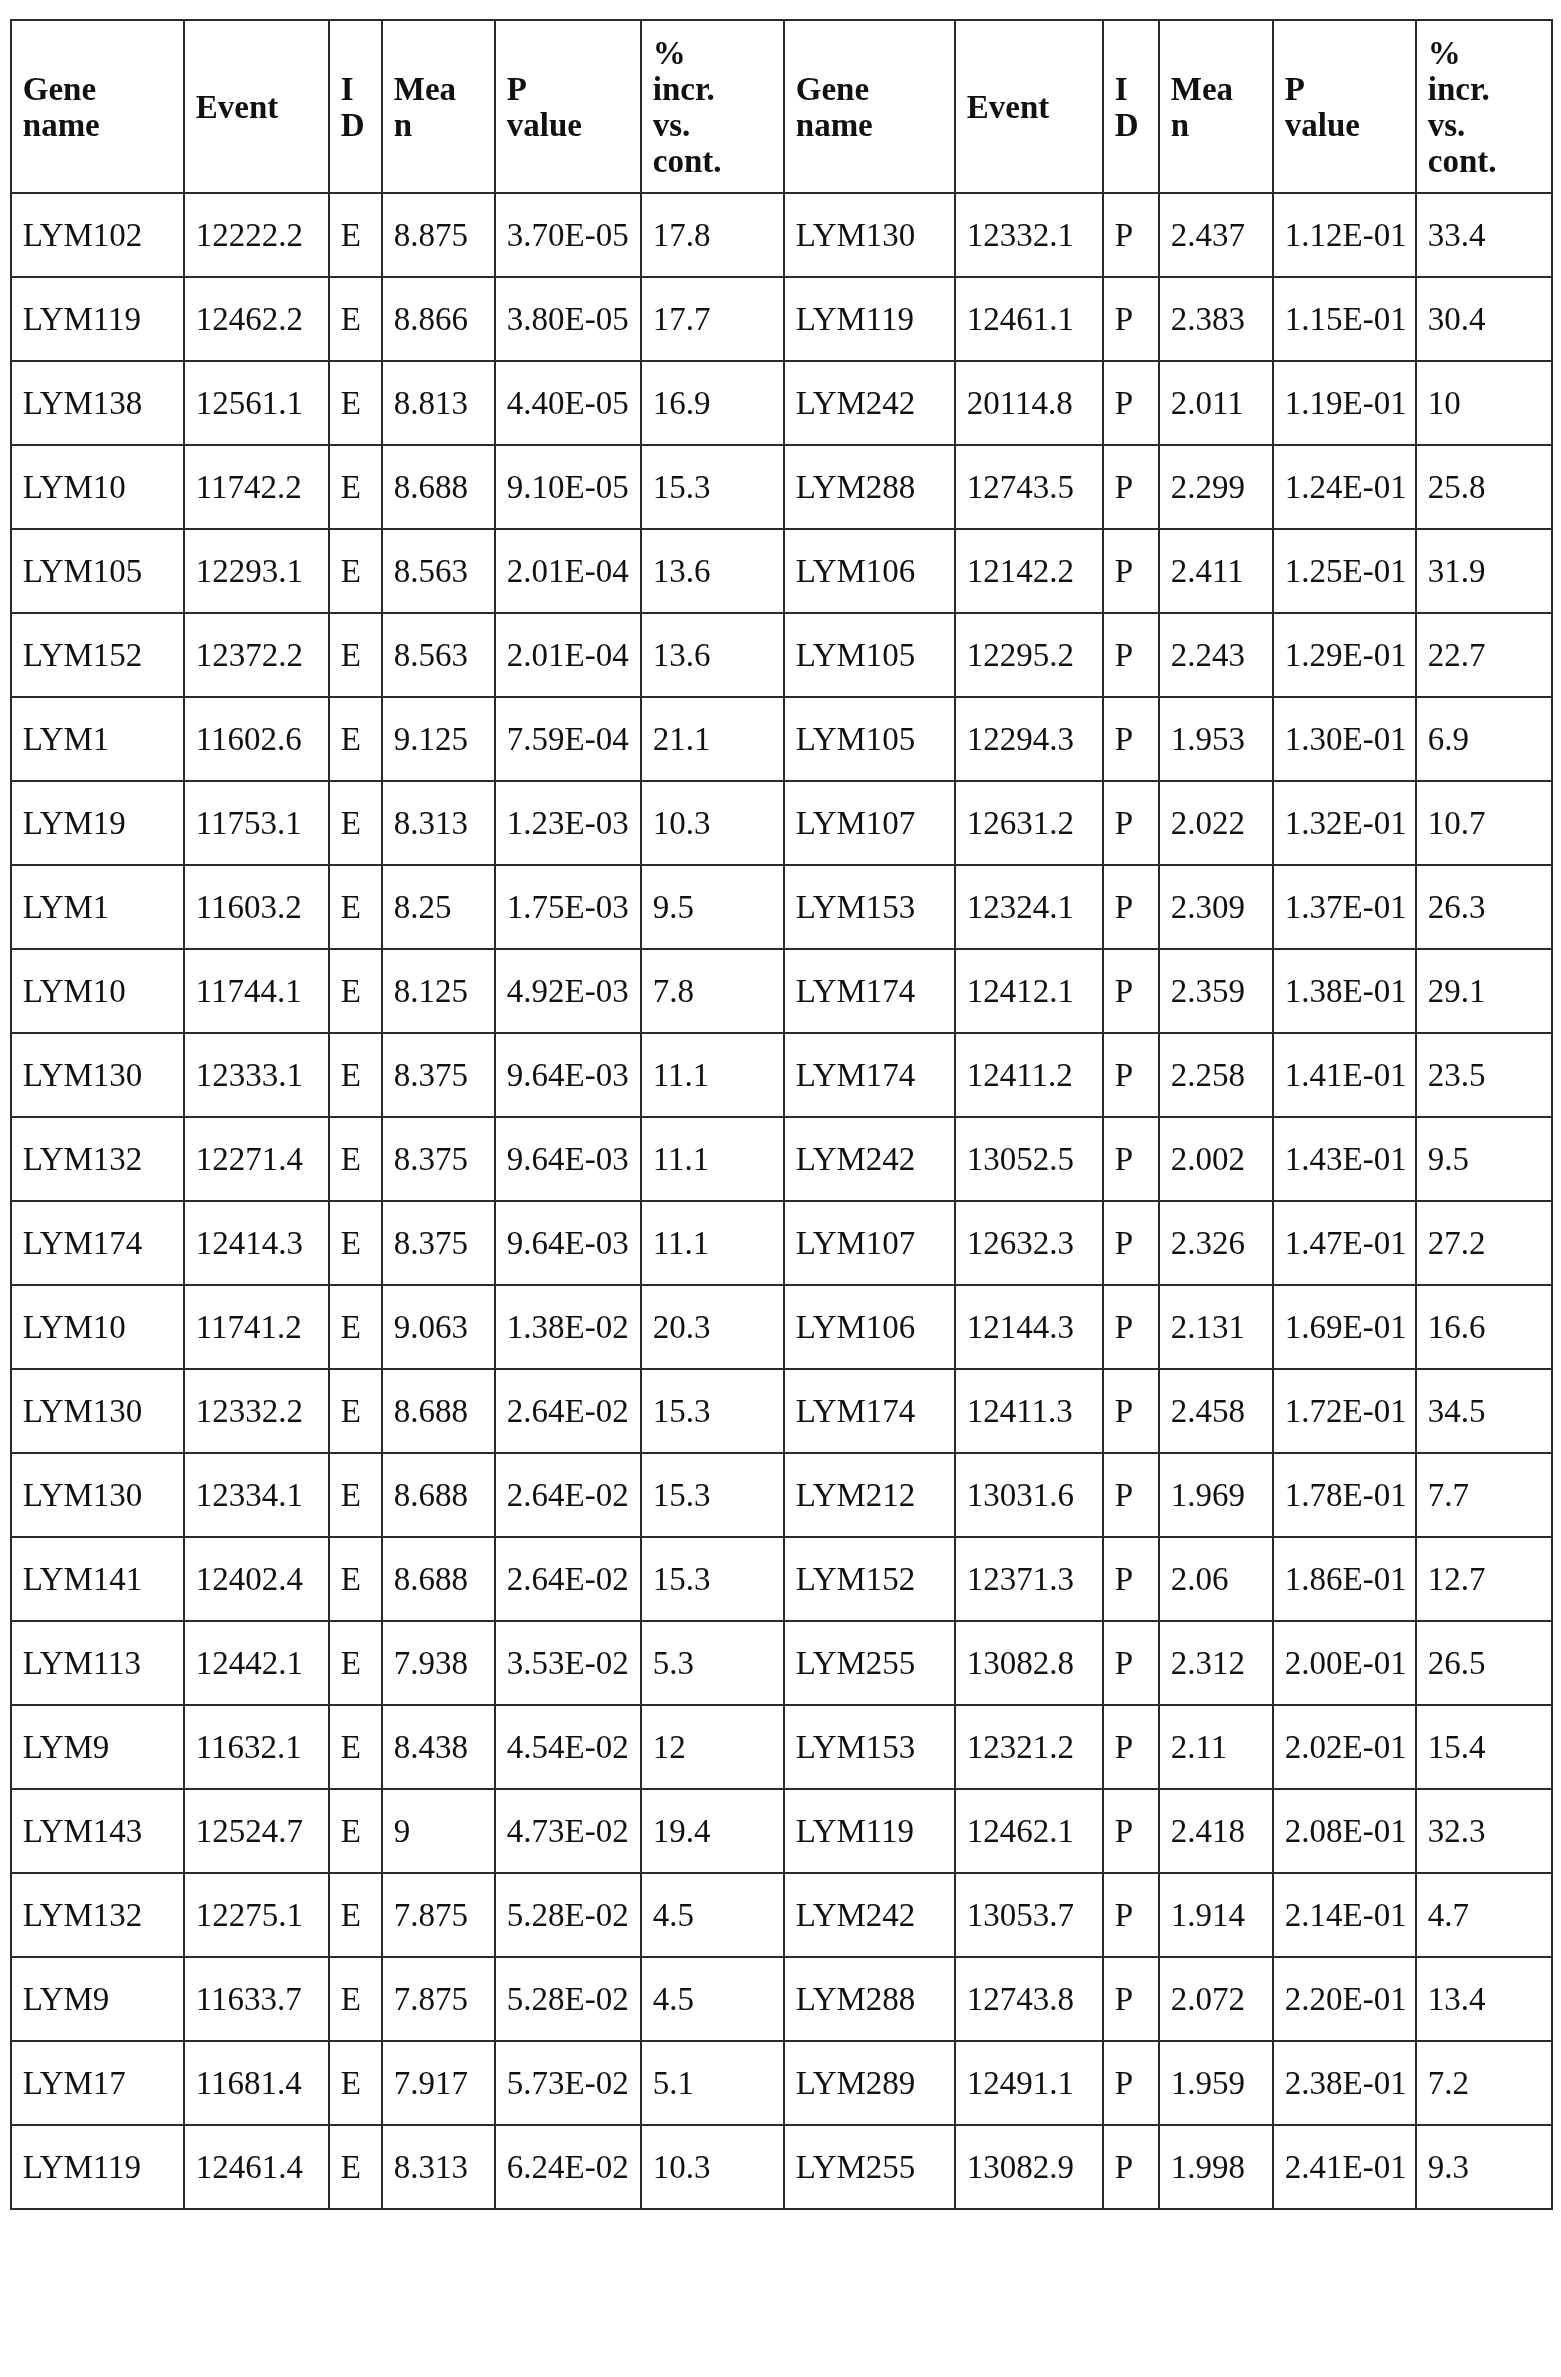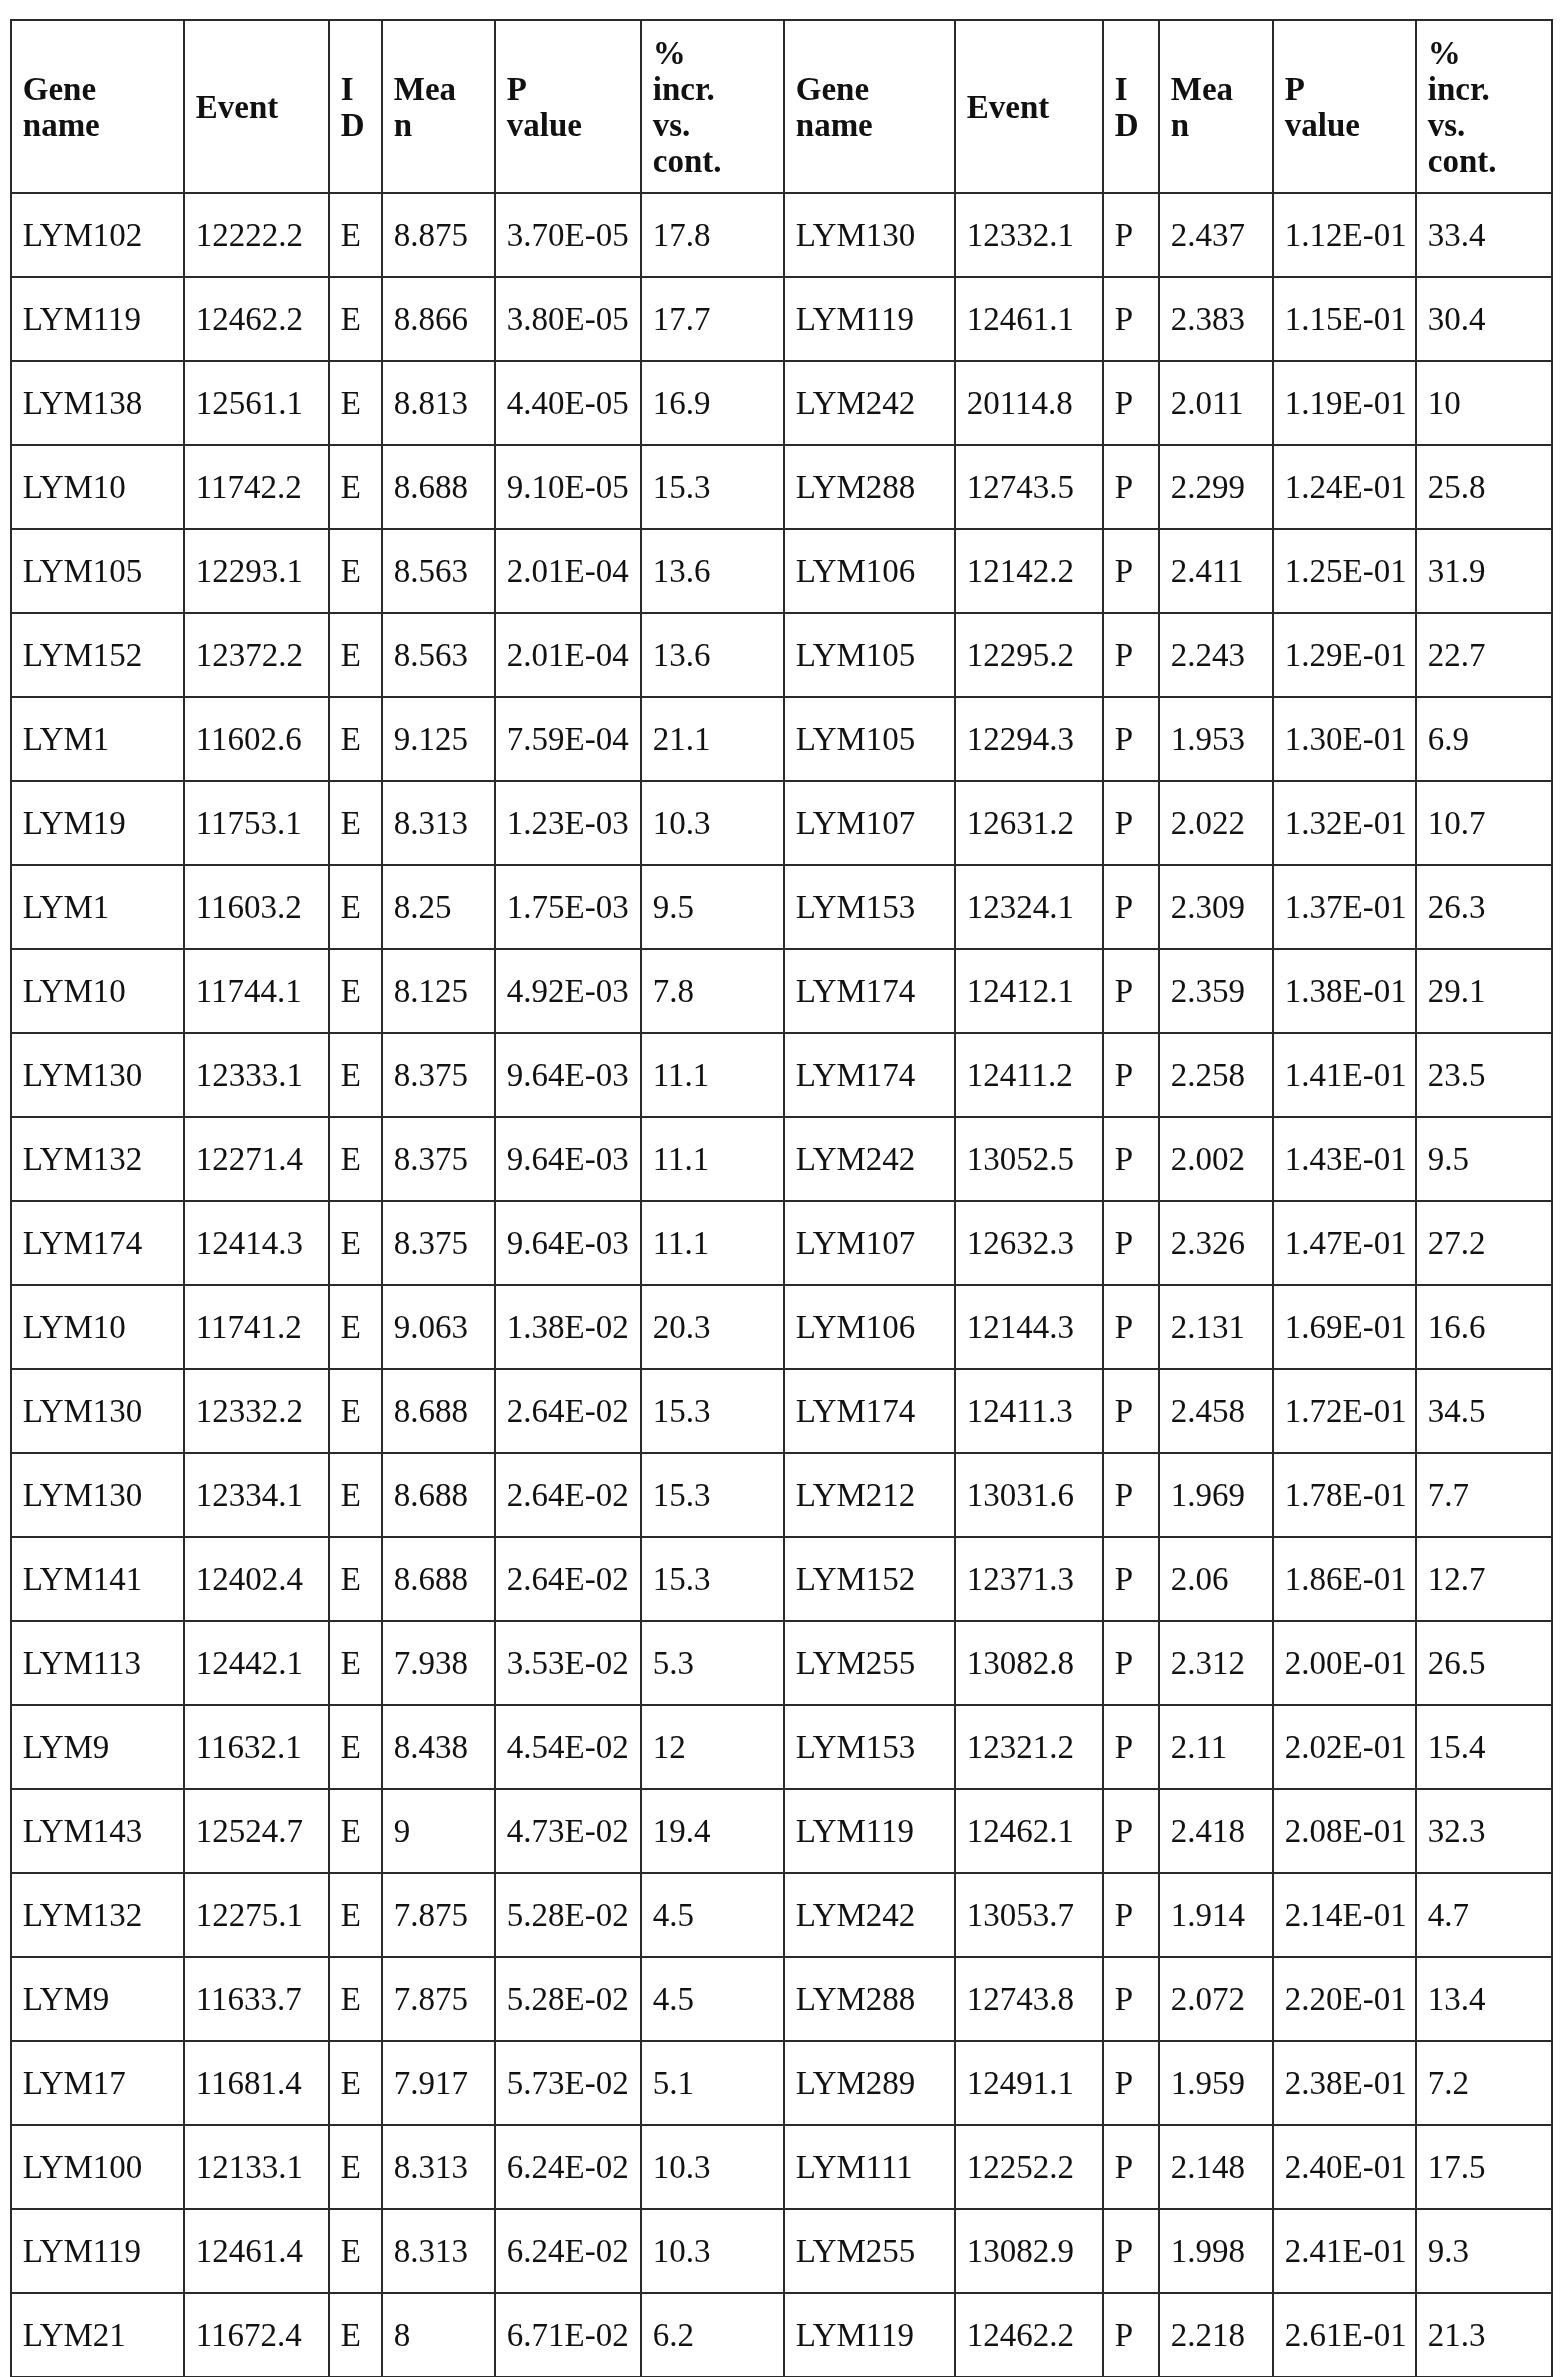--- a/index.html
+++ b/index.html
@@ -415,56 +415,28 @@
         <td>5.73E-02</td>
         <td class="pct">5.1</td>
         <td>LYM289</td>
         <td>12491.1</td>
         <td class="id">P</td>
         <td>1.959</td>
         <td>2.38E-01</td>
         <td class="pct">7.2</td>
       </tr>
       <tr>
-        <td>LYM100</td>
-        <td>12133.1</td>
-        <td class="id">E</td>
-        <td>8.313</td>
-        <td>6.24E-02</td>
-        <td class="pct">10.3</td>
-        <td>LYM111</td>
-        <td>12252.2</td>
-        <td class="id">P</td>
-        <td>2.148</td>
-        <td>2.40E-01</td>
-        <td class="pct">17.5</td>
-      </tr>
-      <tr>
         <td>LYM119</td>
         <td>12461.4</td>
         <td class="id">E</td>
         <td>8.313</td>
         <td>6.24E-02</td>
         <td class="pct">10.3</td>
         <td>LYM255</td>
         <td>13082.9</td>
         <td class="id">P</td>
         <td>1.998</td>
         <td>2.41E-01</td>
         <td class="pct">9.3</td>
       </tr>
-      <tr>
-        <td>LYM21</td>
-        <td>11672.4</td>
-        <td class="id">E</td>
-        <td>8</td>
-        <td>6.71E-02</td>
-        <td class="pct">6.2</td>
-        <td>LYM119</td>
-        <td>12462.2</td>
-        <td class="id">P</td>
-        <td>2.218</td>
-        <td>2.61E-01</td>
-        <td class="pct">21.3</td>
-      </tr>
     </tbody>
 </table>
 
 
 </body></html>

